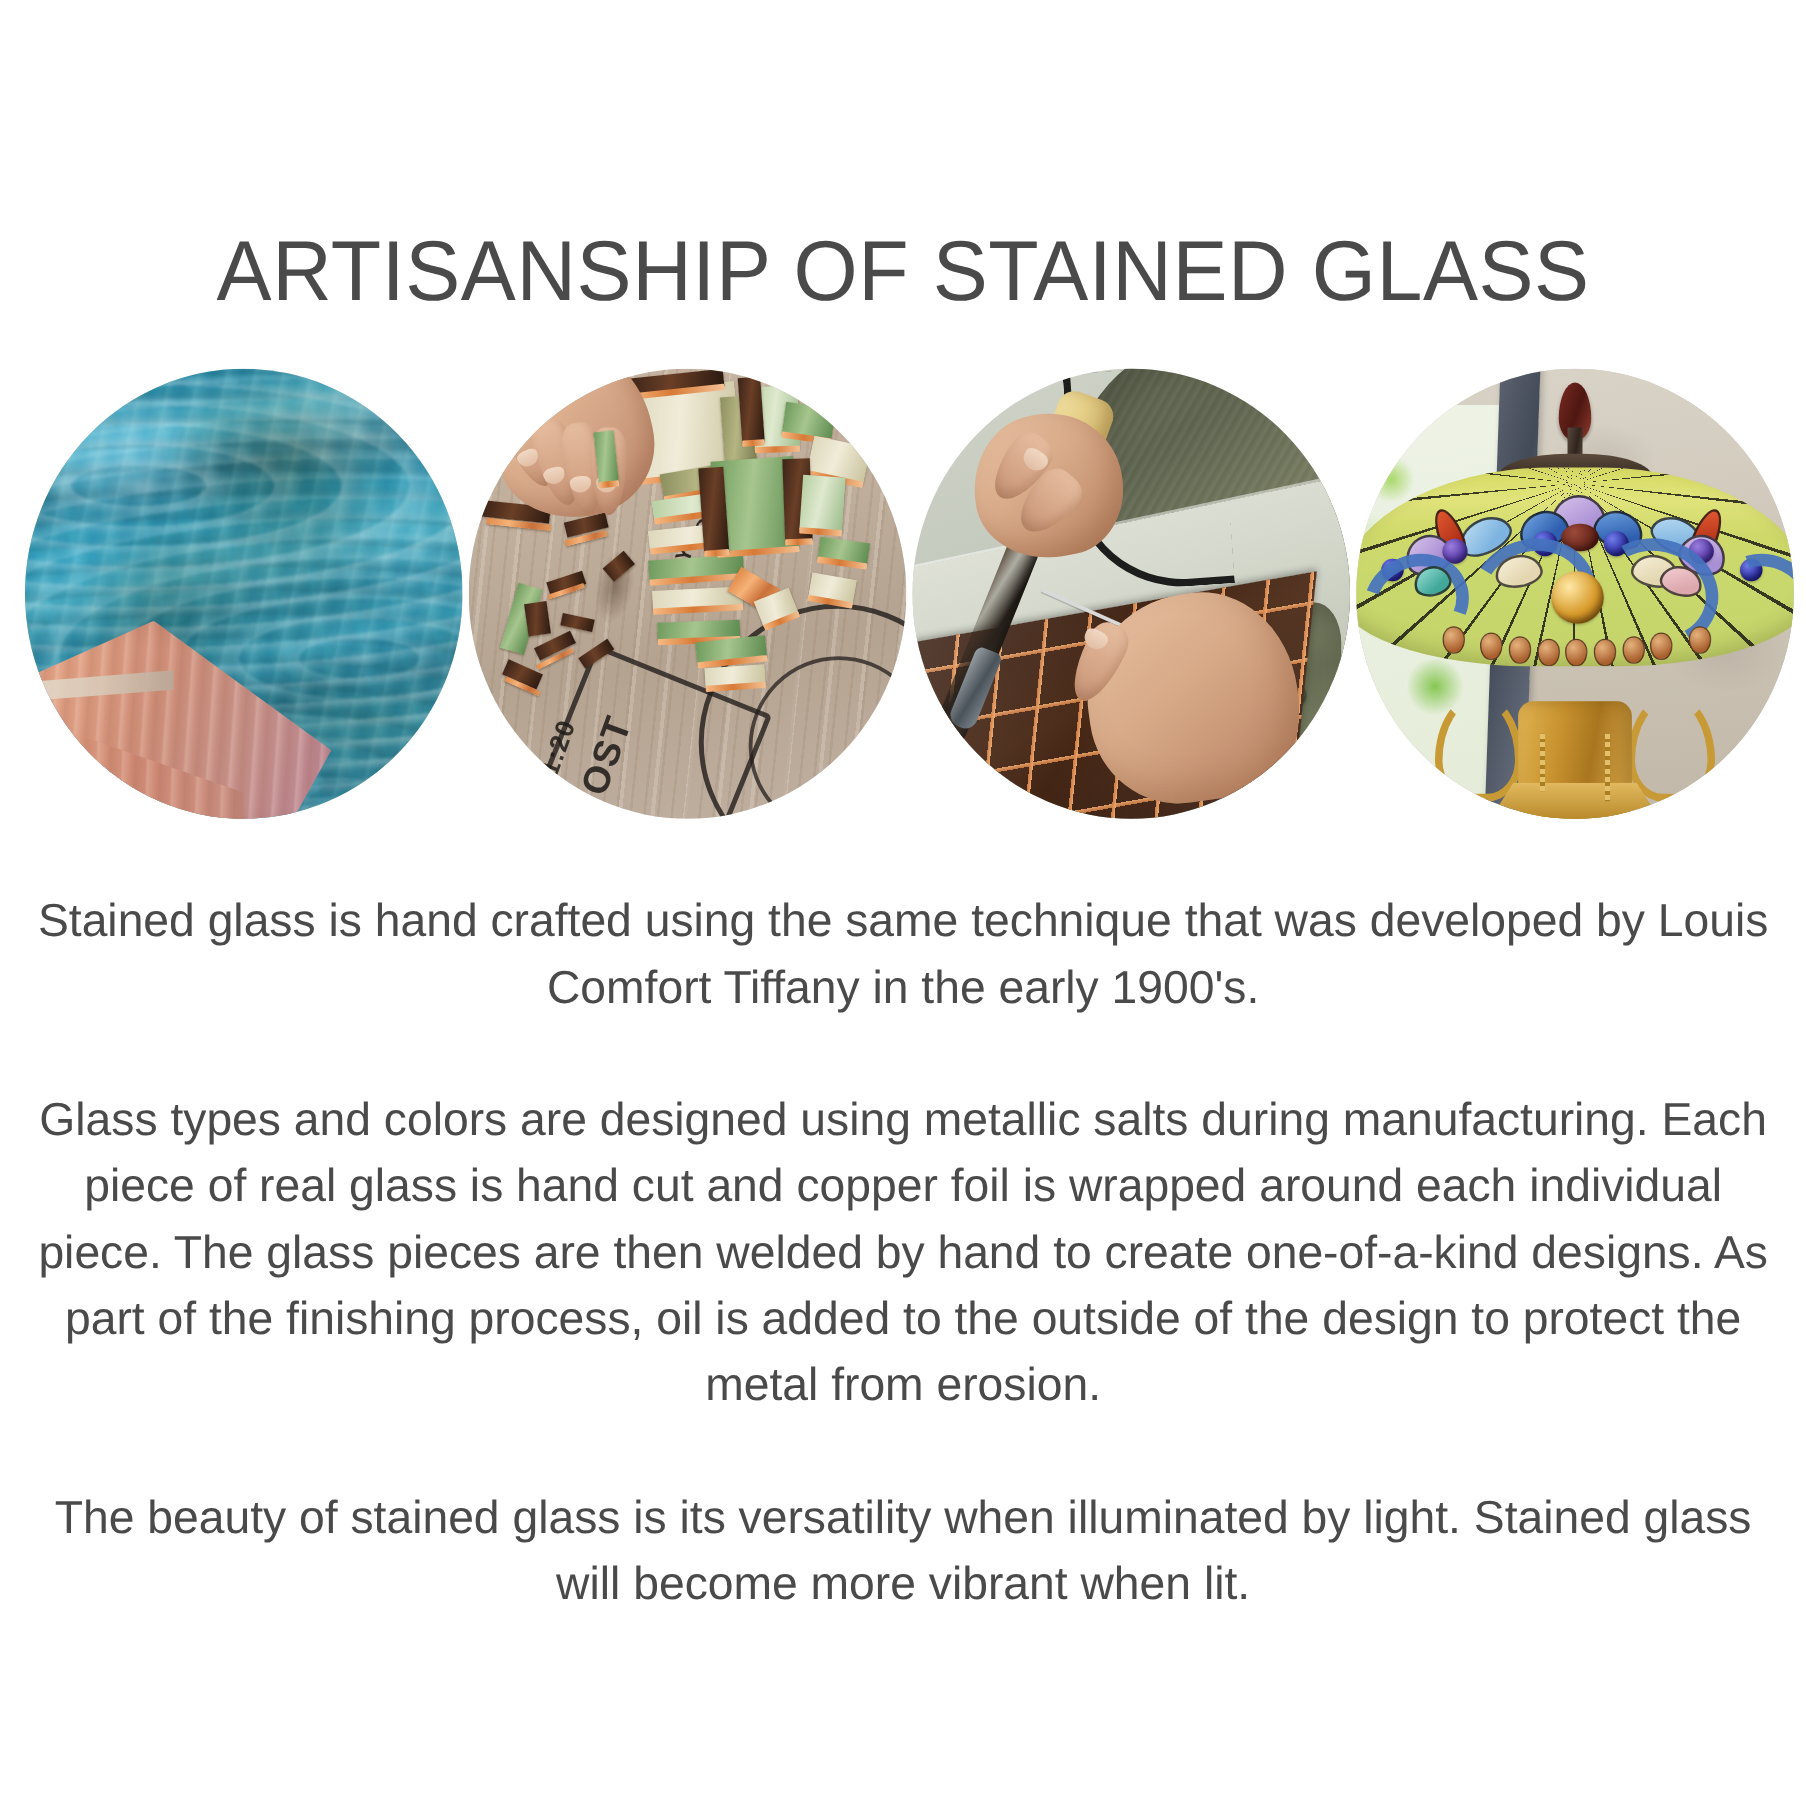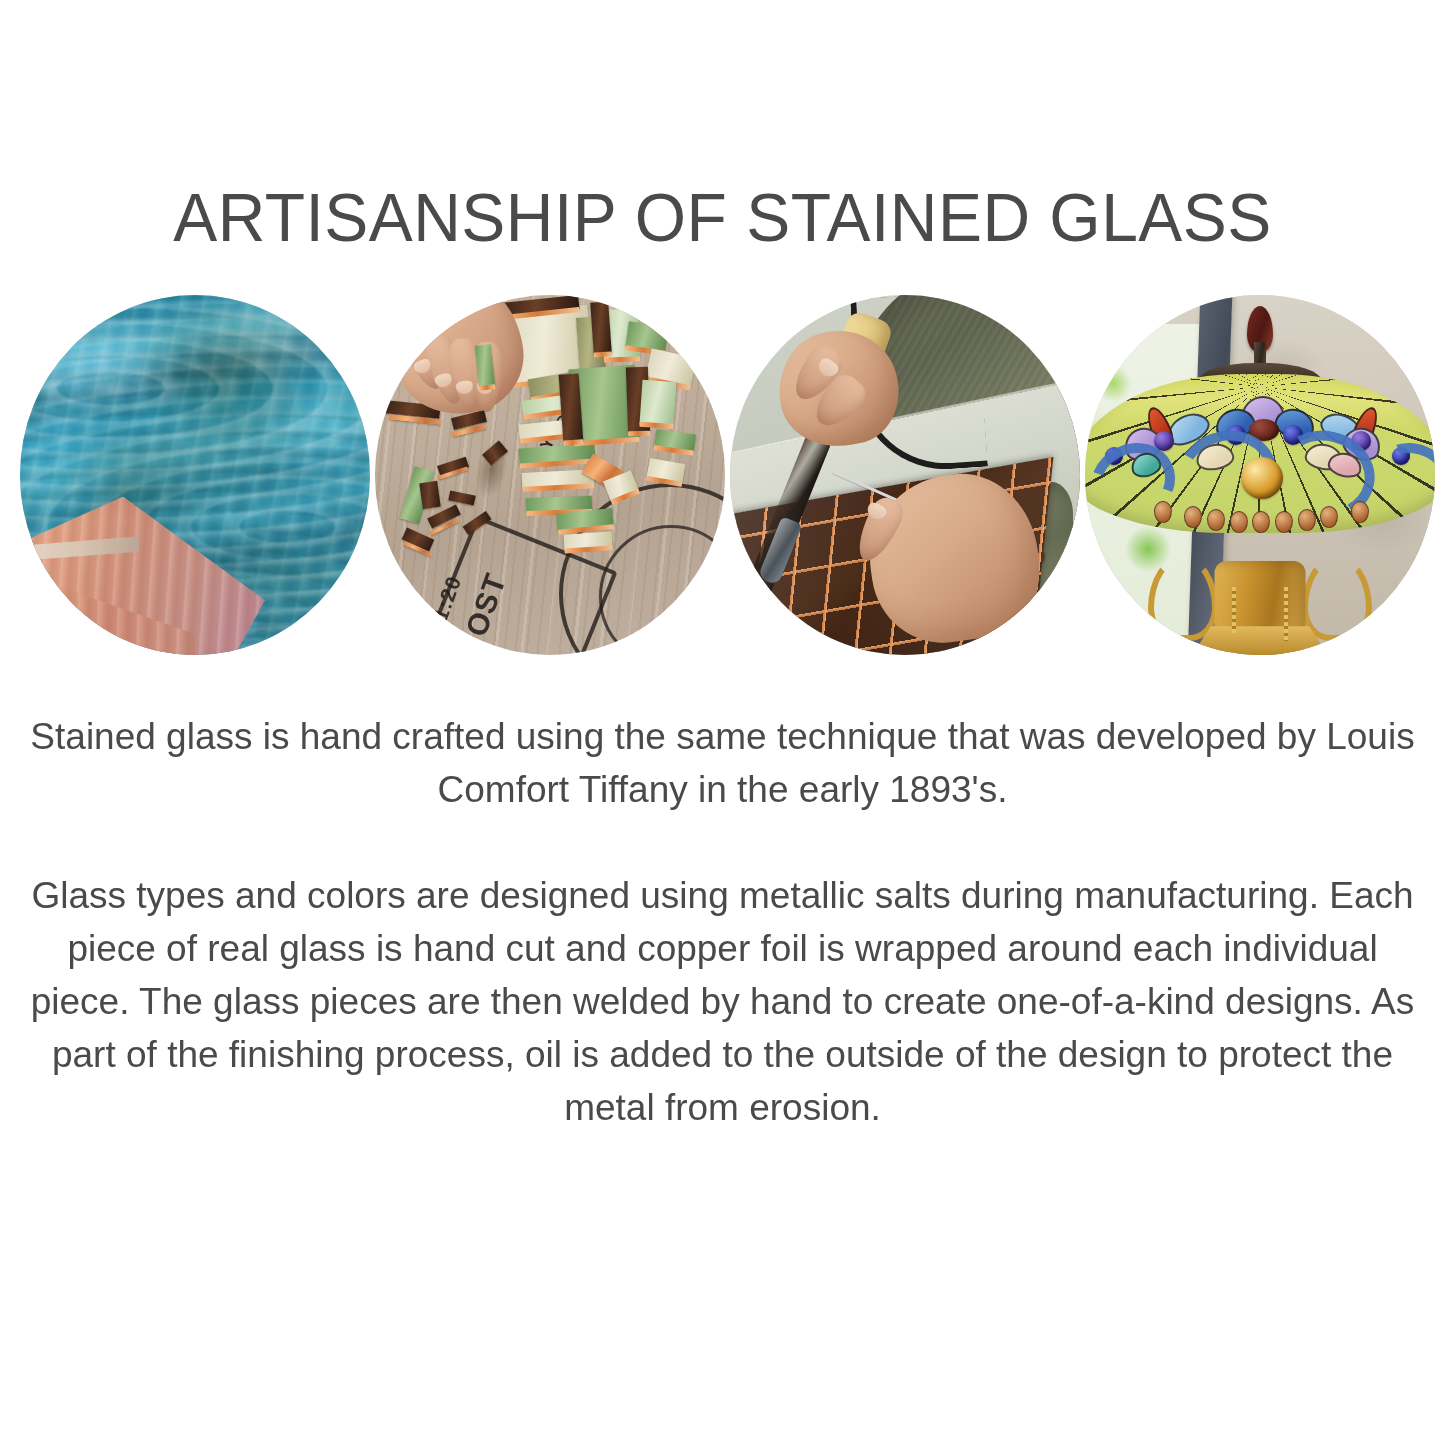--- a/index.html
+++ b/index.html
@@ -846,19 +846,20 @@
         <div class="brass-body"></div>
         <div class="brass-skirt"></div>
         <div class="pull-chain" style="left:42%;bottom:6%;height:46px;"></div>
         <div class="pull-chain" style="right:42%;bottom:4%;height:54px;"></div>
       </div>
     </div>
 
   </div>
 
   <div class="copy">
-    <p>Stained glass is hand crafted using the same technique that was developed by Louis Comfort Tiffany in the early 1893's.</p>
+    <p>Stained glass is hand crafted using the same technique that was developed by Louis Comfort Tiffany in the early 1900's.</p>
     <div class="gap"></div>
     <p>Glass types and colors are designed using metallic salts during manufacturing. Each piece of real glass is hand cut and copper foil is wrapped around each individual piece. The glass pieces are then welded by hand to create one-of-a-kind designs. As part of the finishing process, oil is added to the outside of the design to protect the metal from erosion.</p>
     <div class="gap"></div>
+    <p>The beauty of stained glass is its versatility when illuminated by light. Stained glass will become more vibrant when lit.</p>
   </div>
 
 </div>
 
 </body></html>

